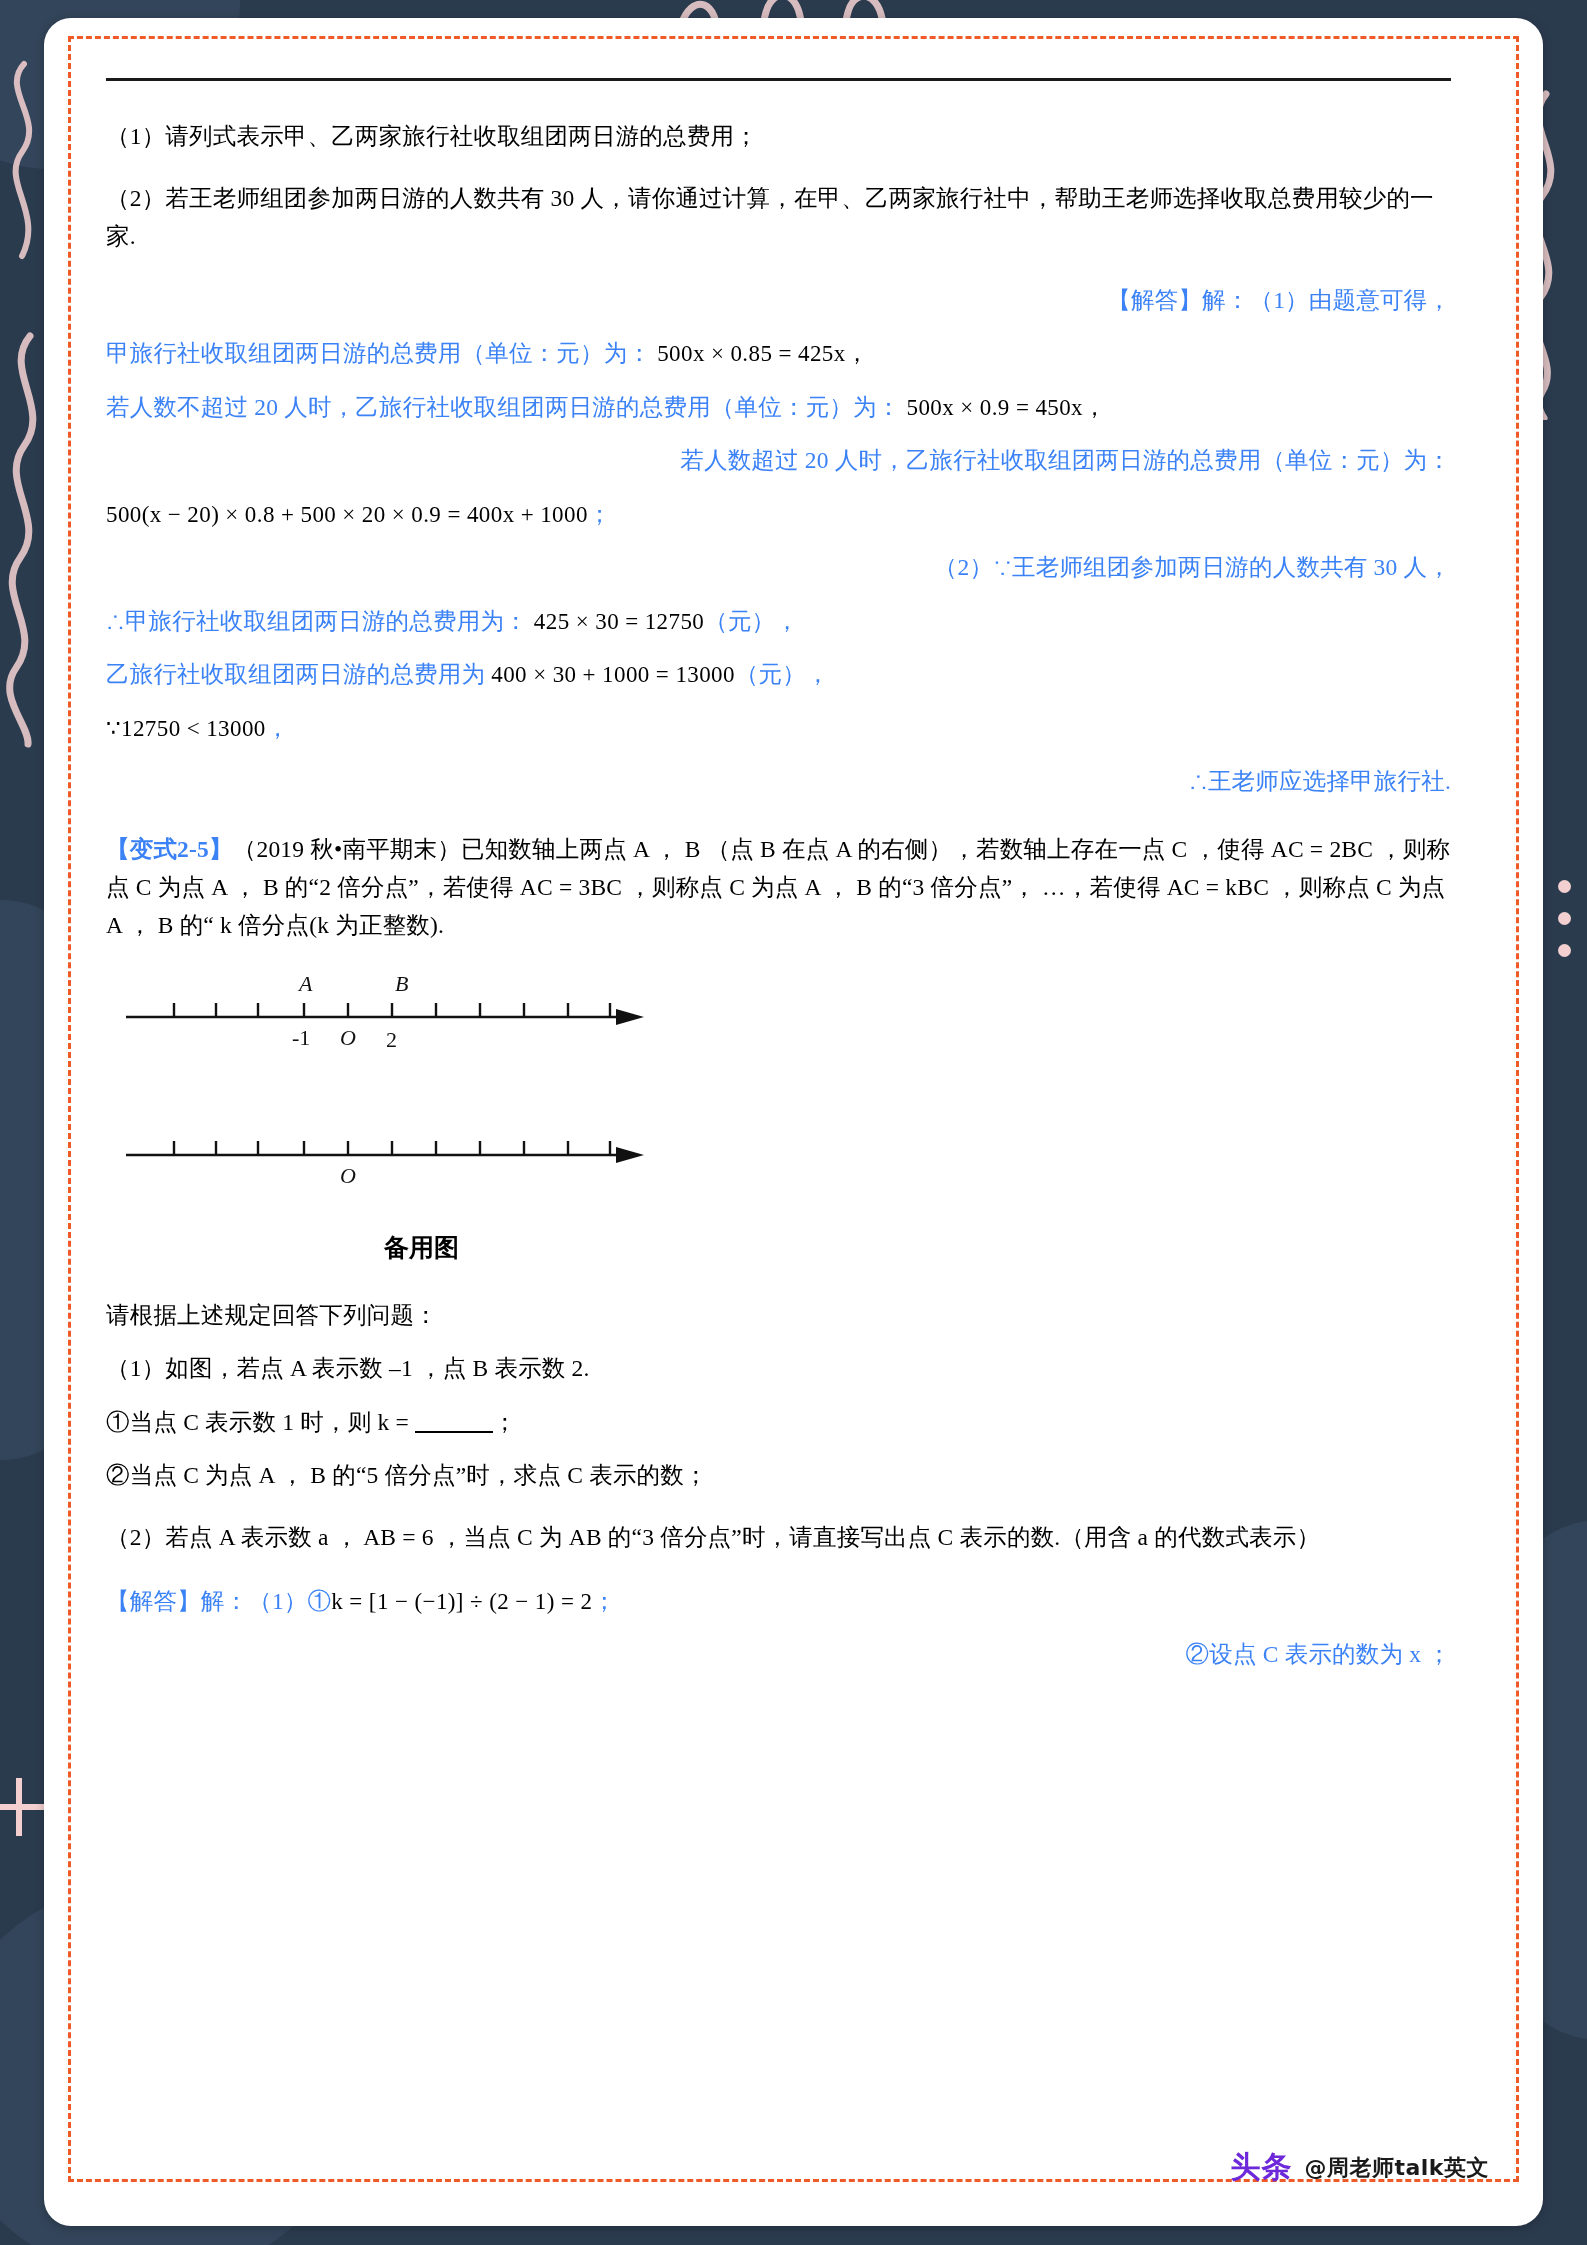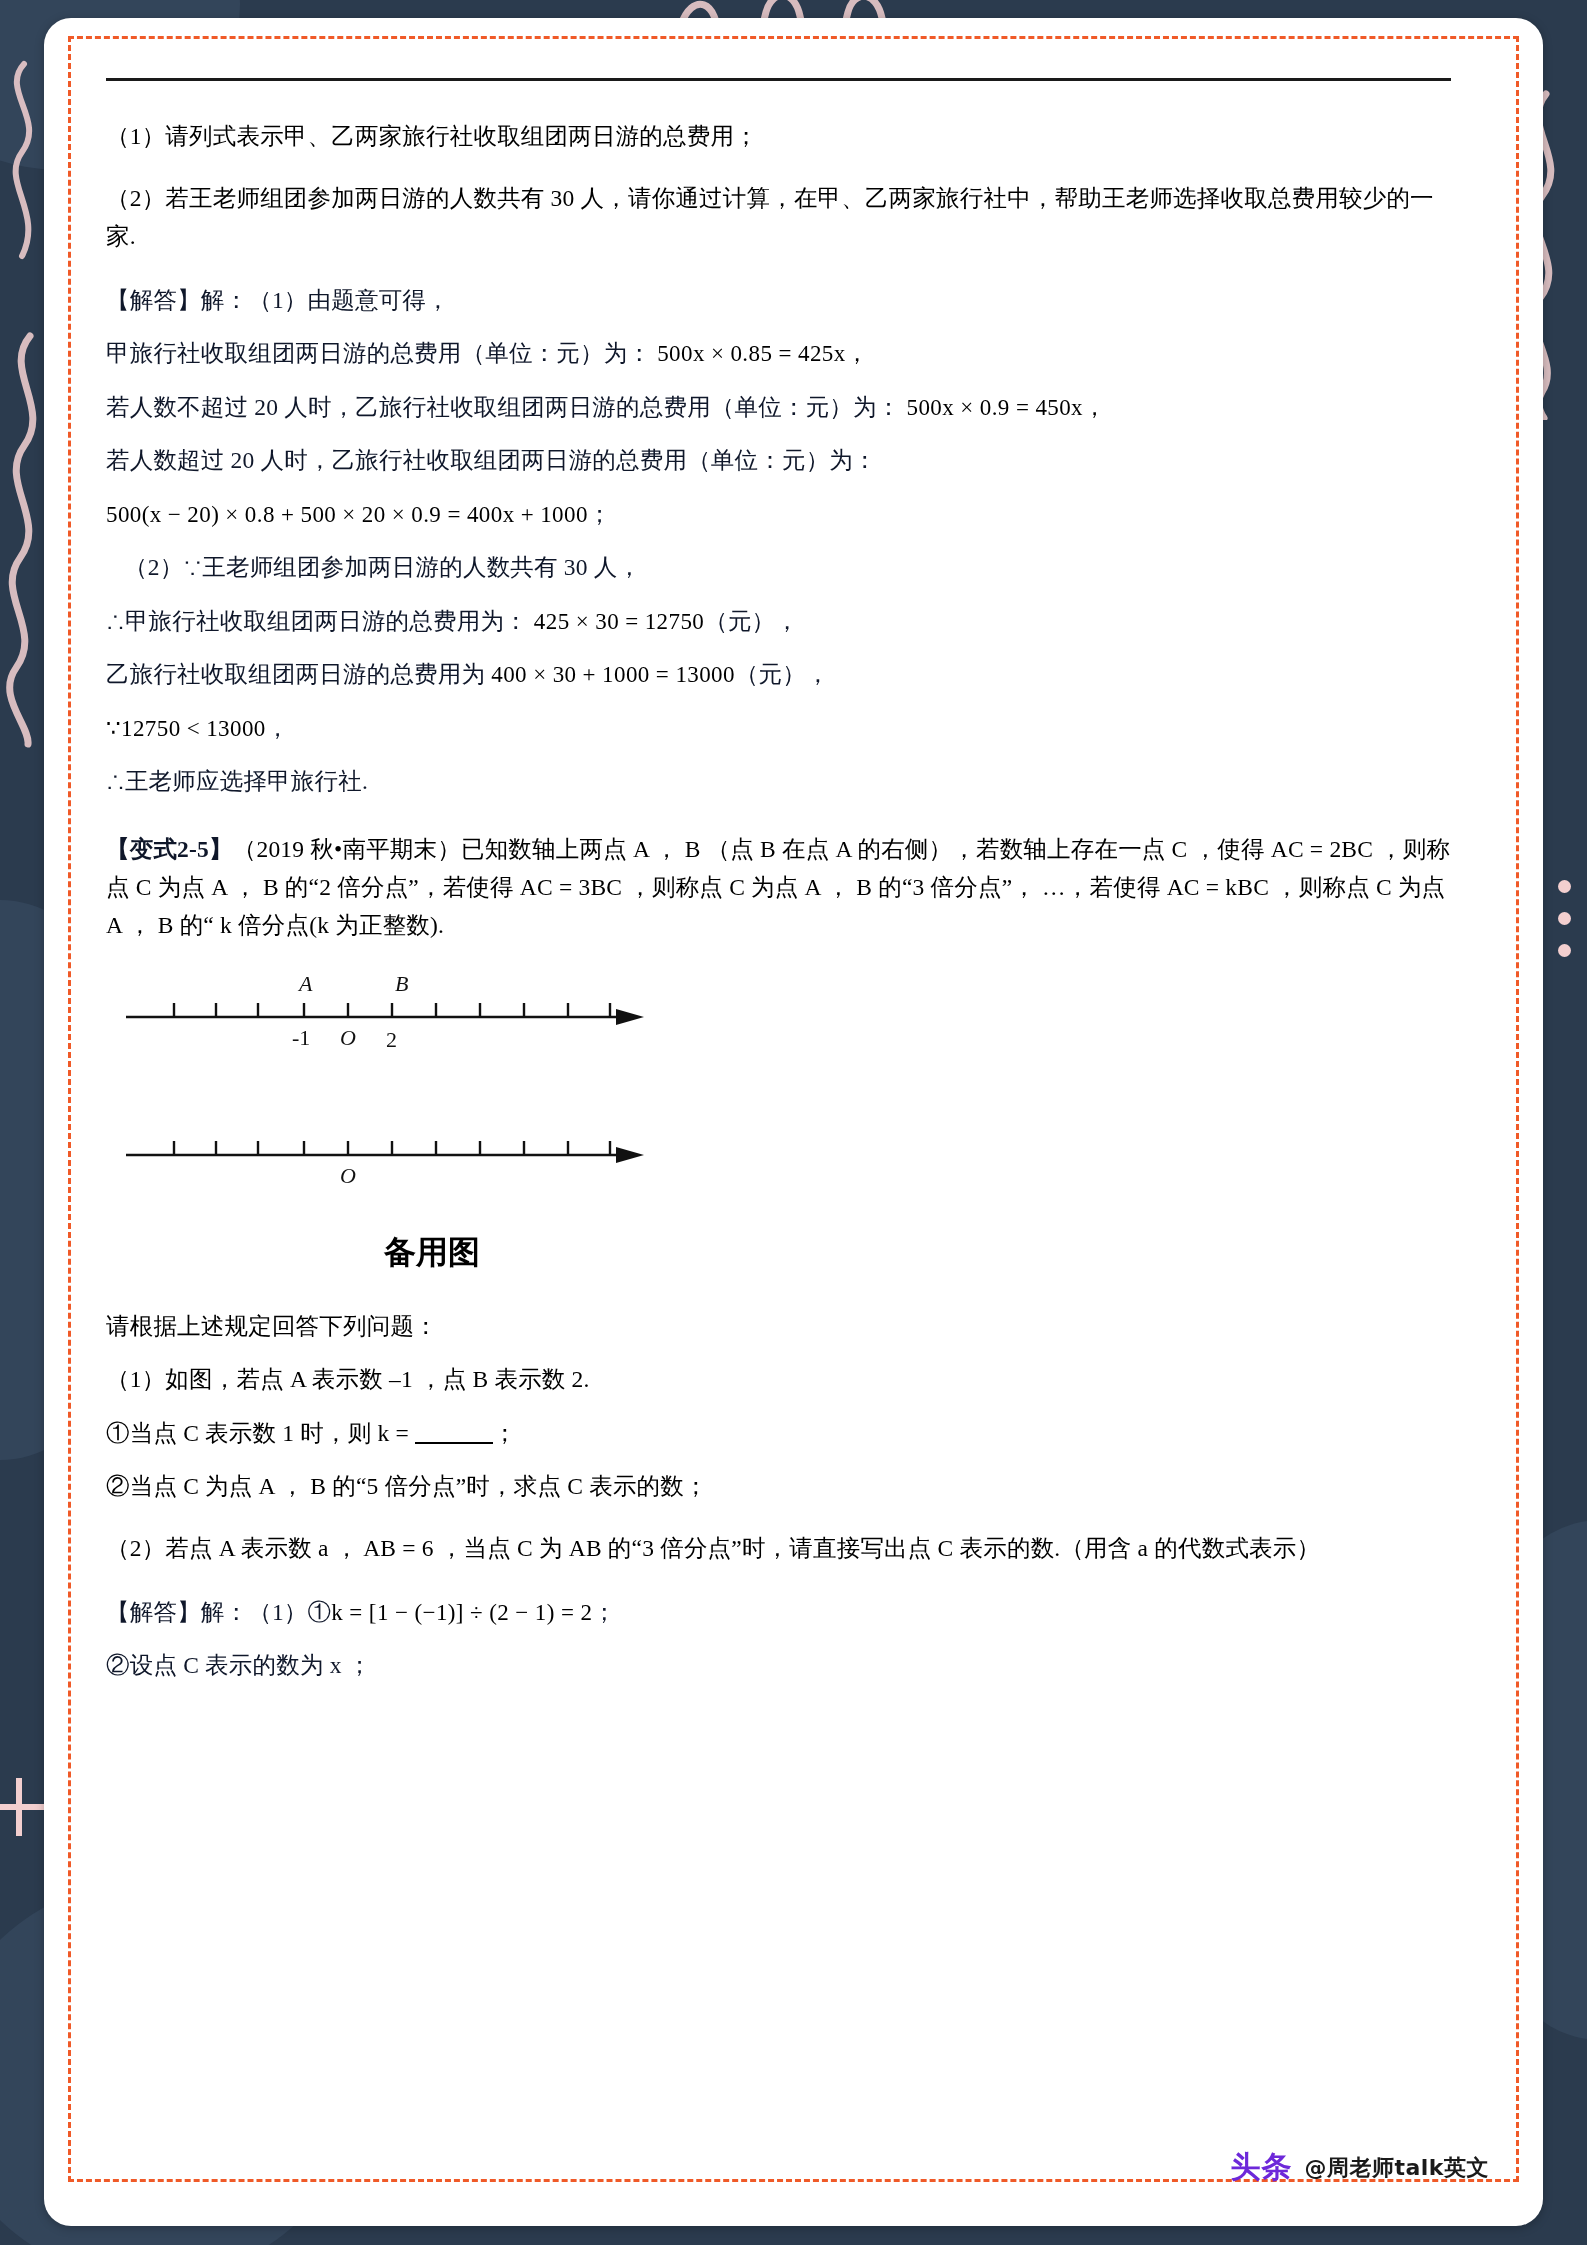--- a/index.html
+++ b/index.html
@@ -40,37 +40,37 @@
   .rule{
     height:3px;background:#1a1a1a;width:1345px;margin:0 0 44px 0;
   }
 
   
   .ln{
     font-size:23.5px;line-height:1.0;color:#000;
     margin:0 0 30px 0;white-space:nowrap;letter-spacing:.2px;
   }
   .ln.wrap{white-space:normal;line-height:1.62;}
-  .red{color:#0f172a;}
+  .red{color:#3b82f6;text-align:right;}
   .blk{color:#000;}
   .indent{padding-left:18px;}
   .mth{
     font-family:"Liberation Serif","DejaVu Serif",serif;
     font-size:23px;letter-spacing:.4px;
   }
   .blank-ul{
     display:inline-block;width:78px;border-bottom:2px solid #000;
     vertical-align:-3px;
   }
 
   
   .figure{margin:0 0 0 0;}
   .fig-wrap{padding-left:10px;}
   .caption{
-    text-align:left;font-size:32px;color:#000;margin:2px 0 0 0;
+    text-align:left;font-size:25px;color:#000;margin:2px 0 0 0;
     padding-left:268px;font-family:"DejaVu Sans","Liberation Sans",sans-serif;
     font-weight:600;
   }
 
   
   .watermark{
     position:absolute;right:54px;bottom:38px;
     display:flex;align-items:center;gap:12px;
     font-family:"DejaVu Sans","Liberation Sans",sans-serif;
   }

